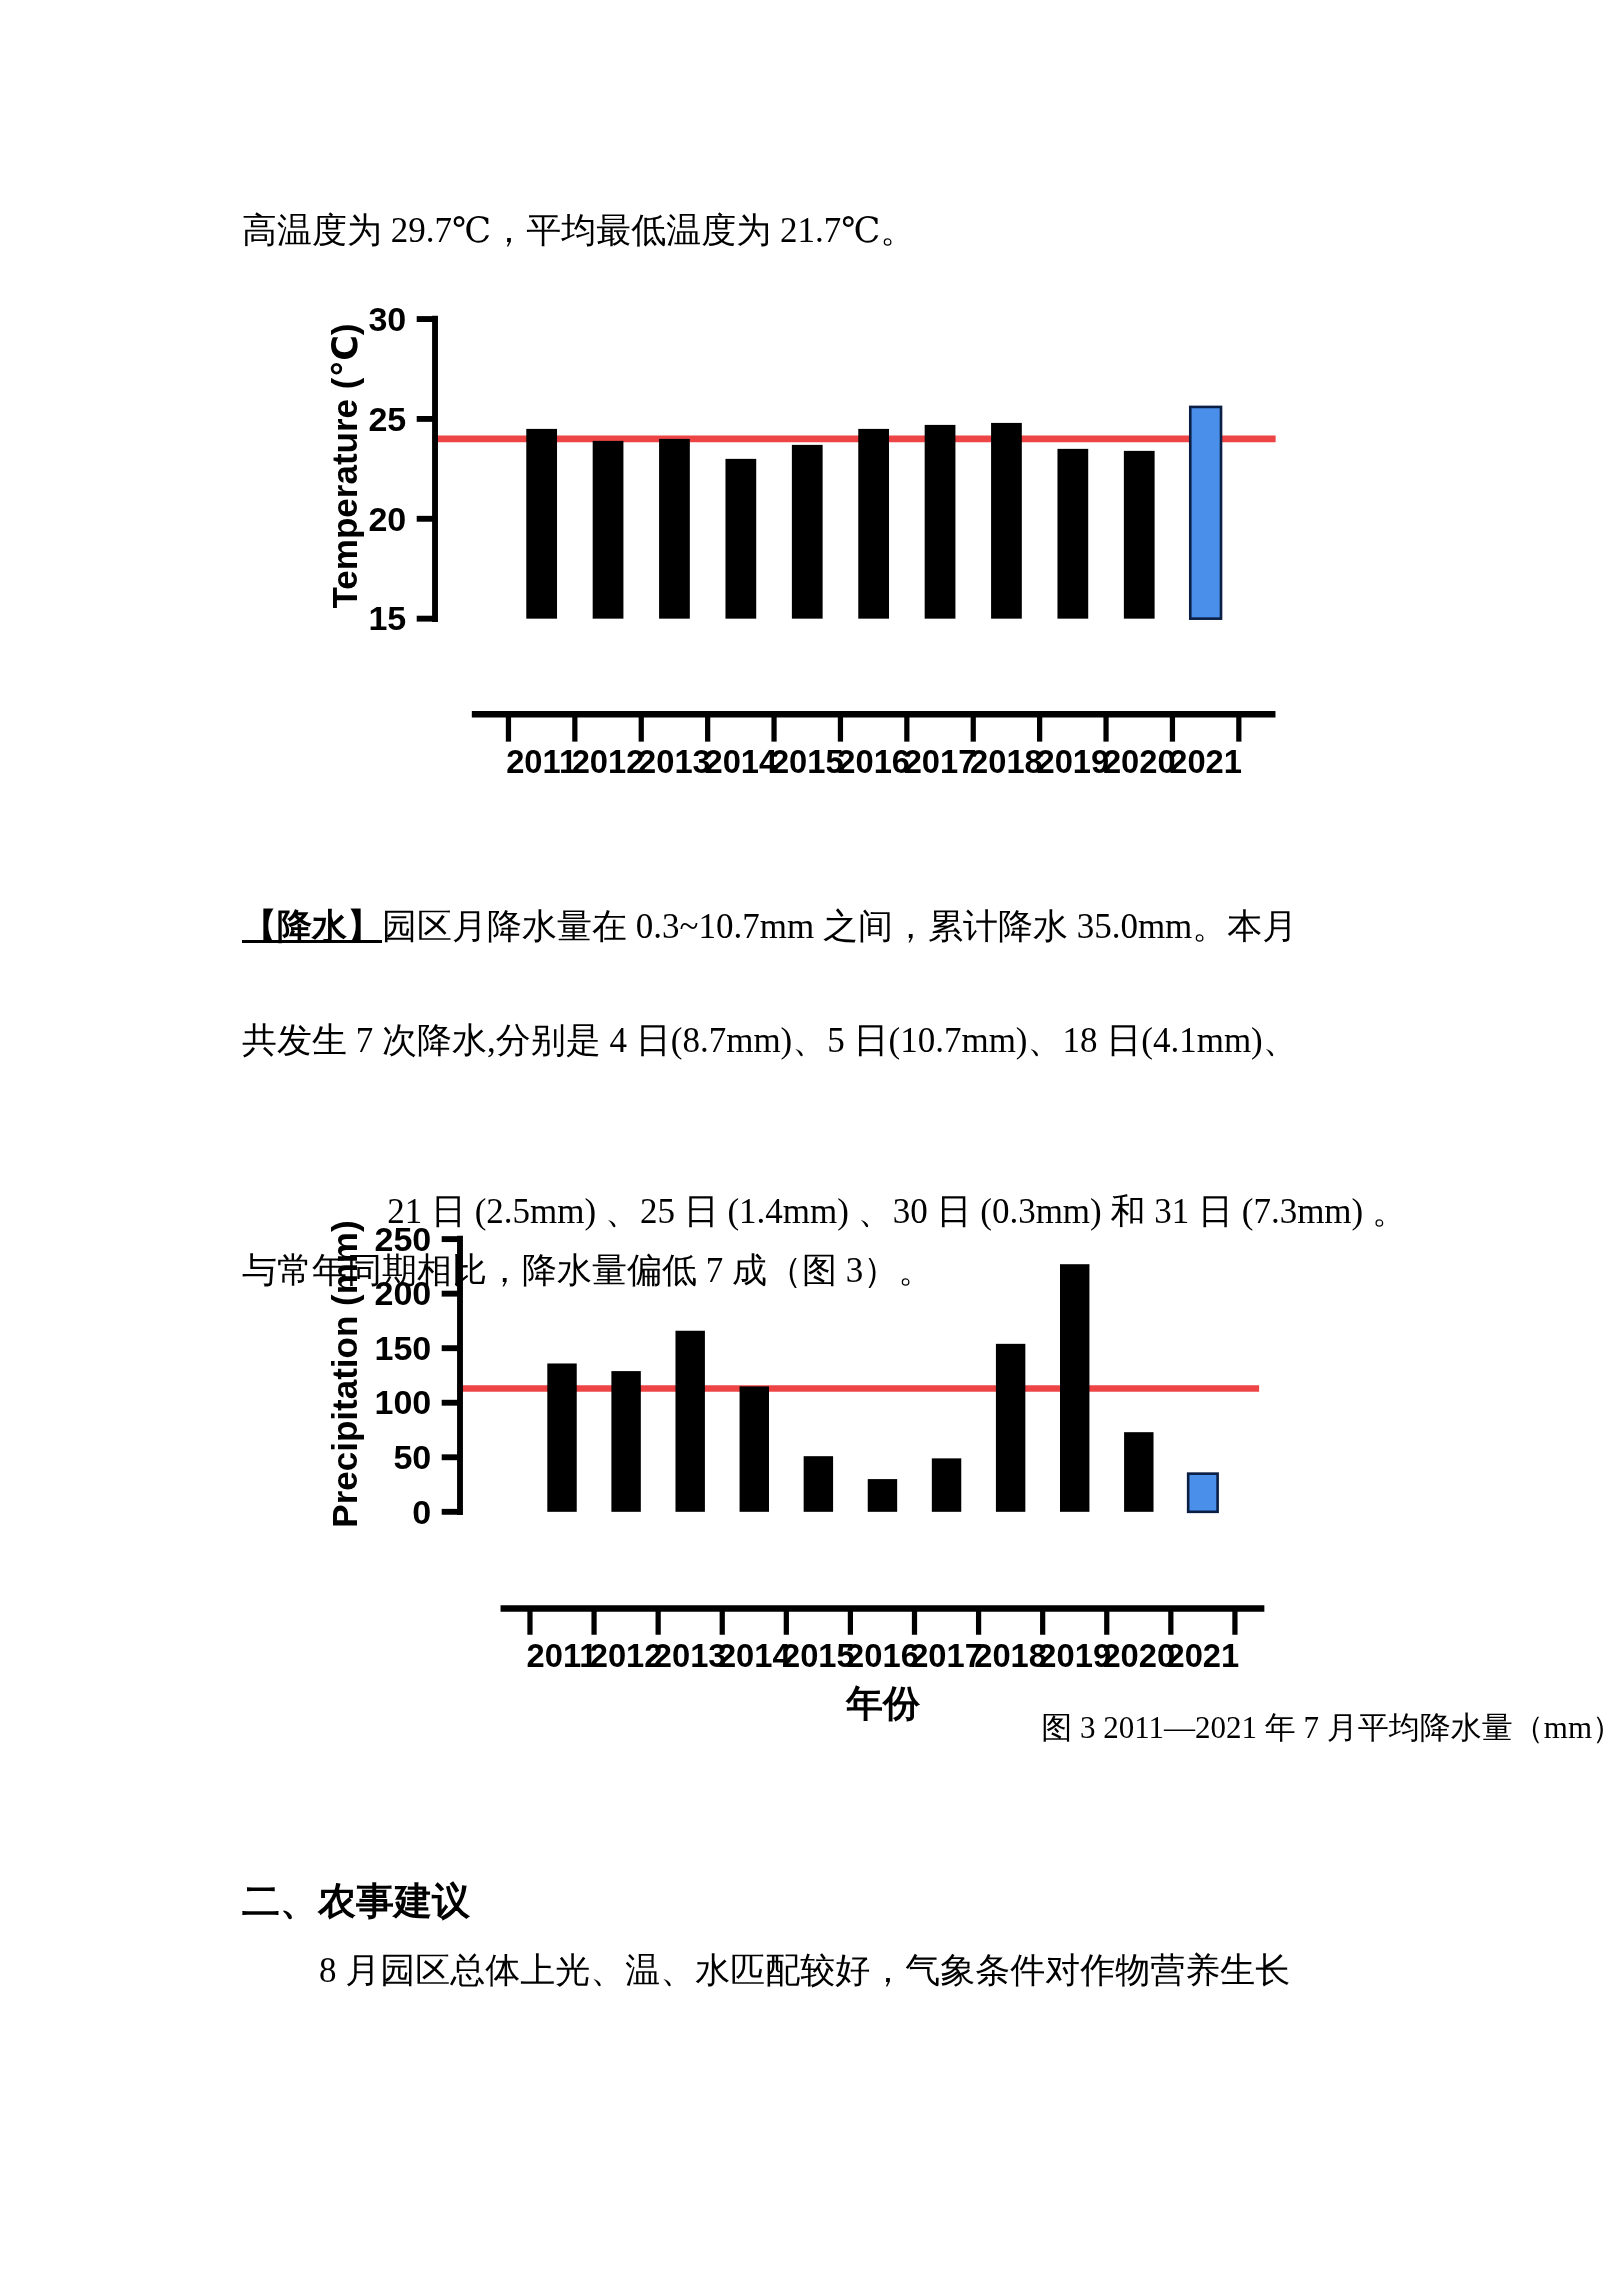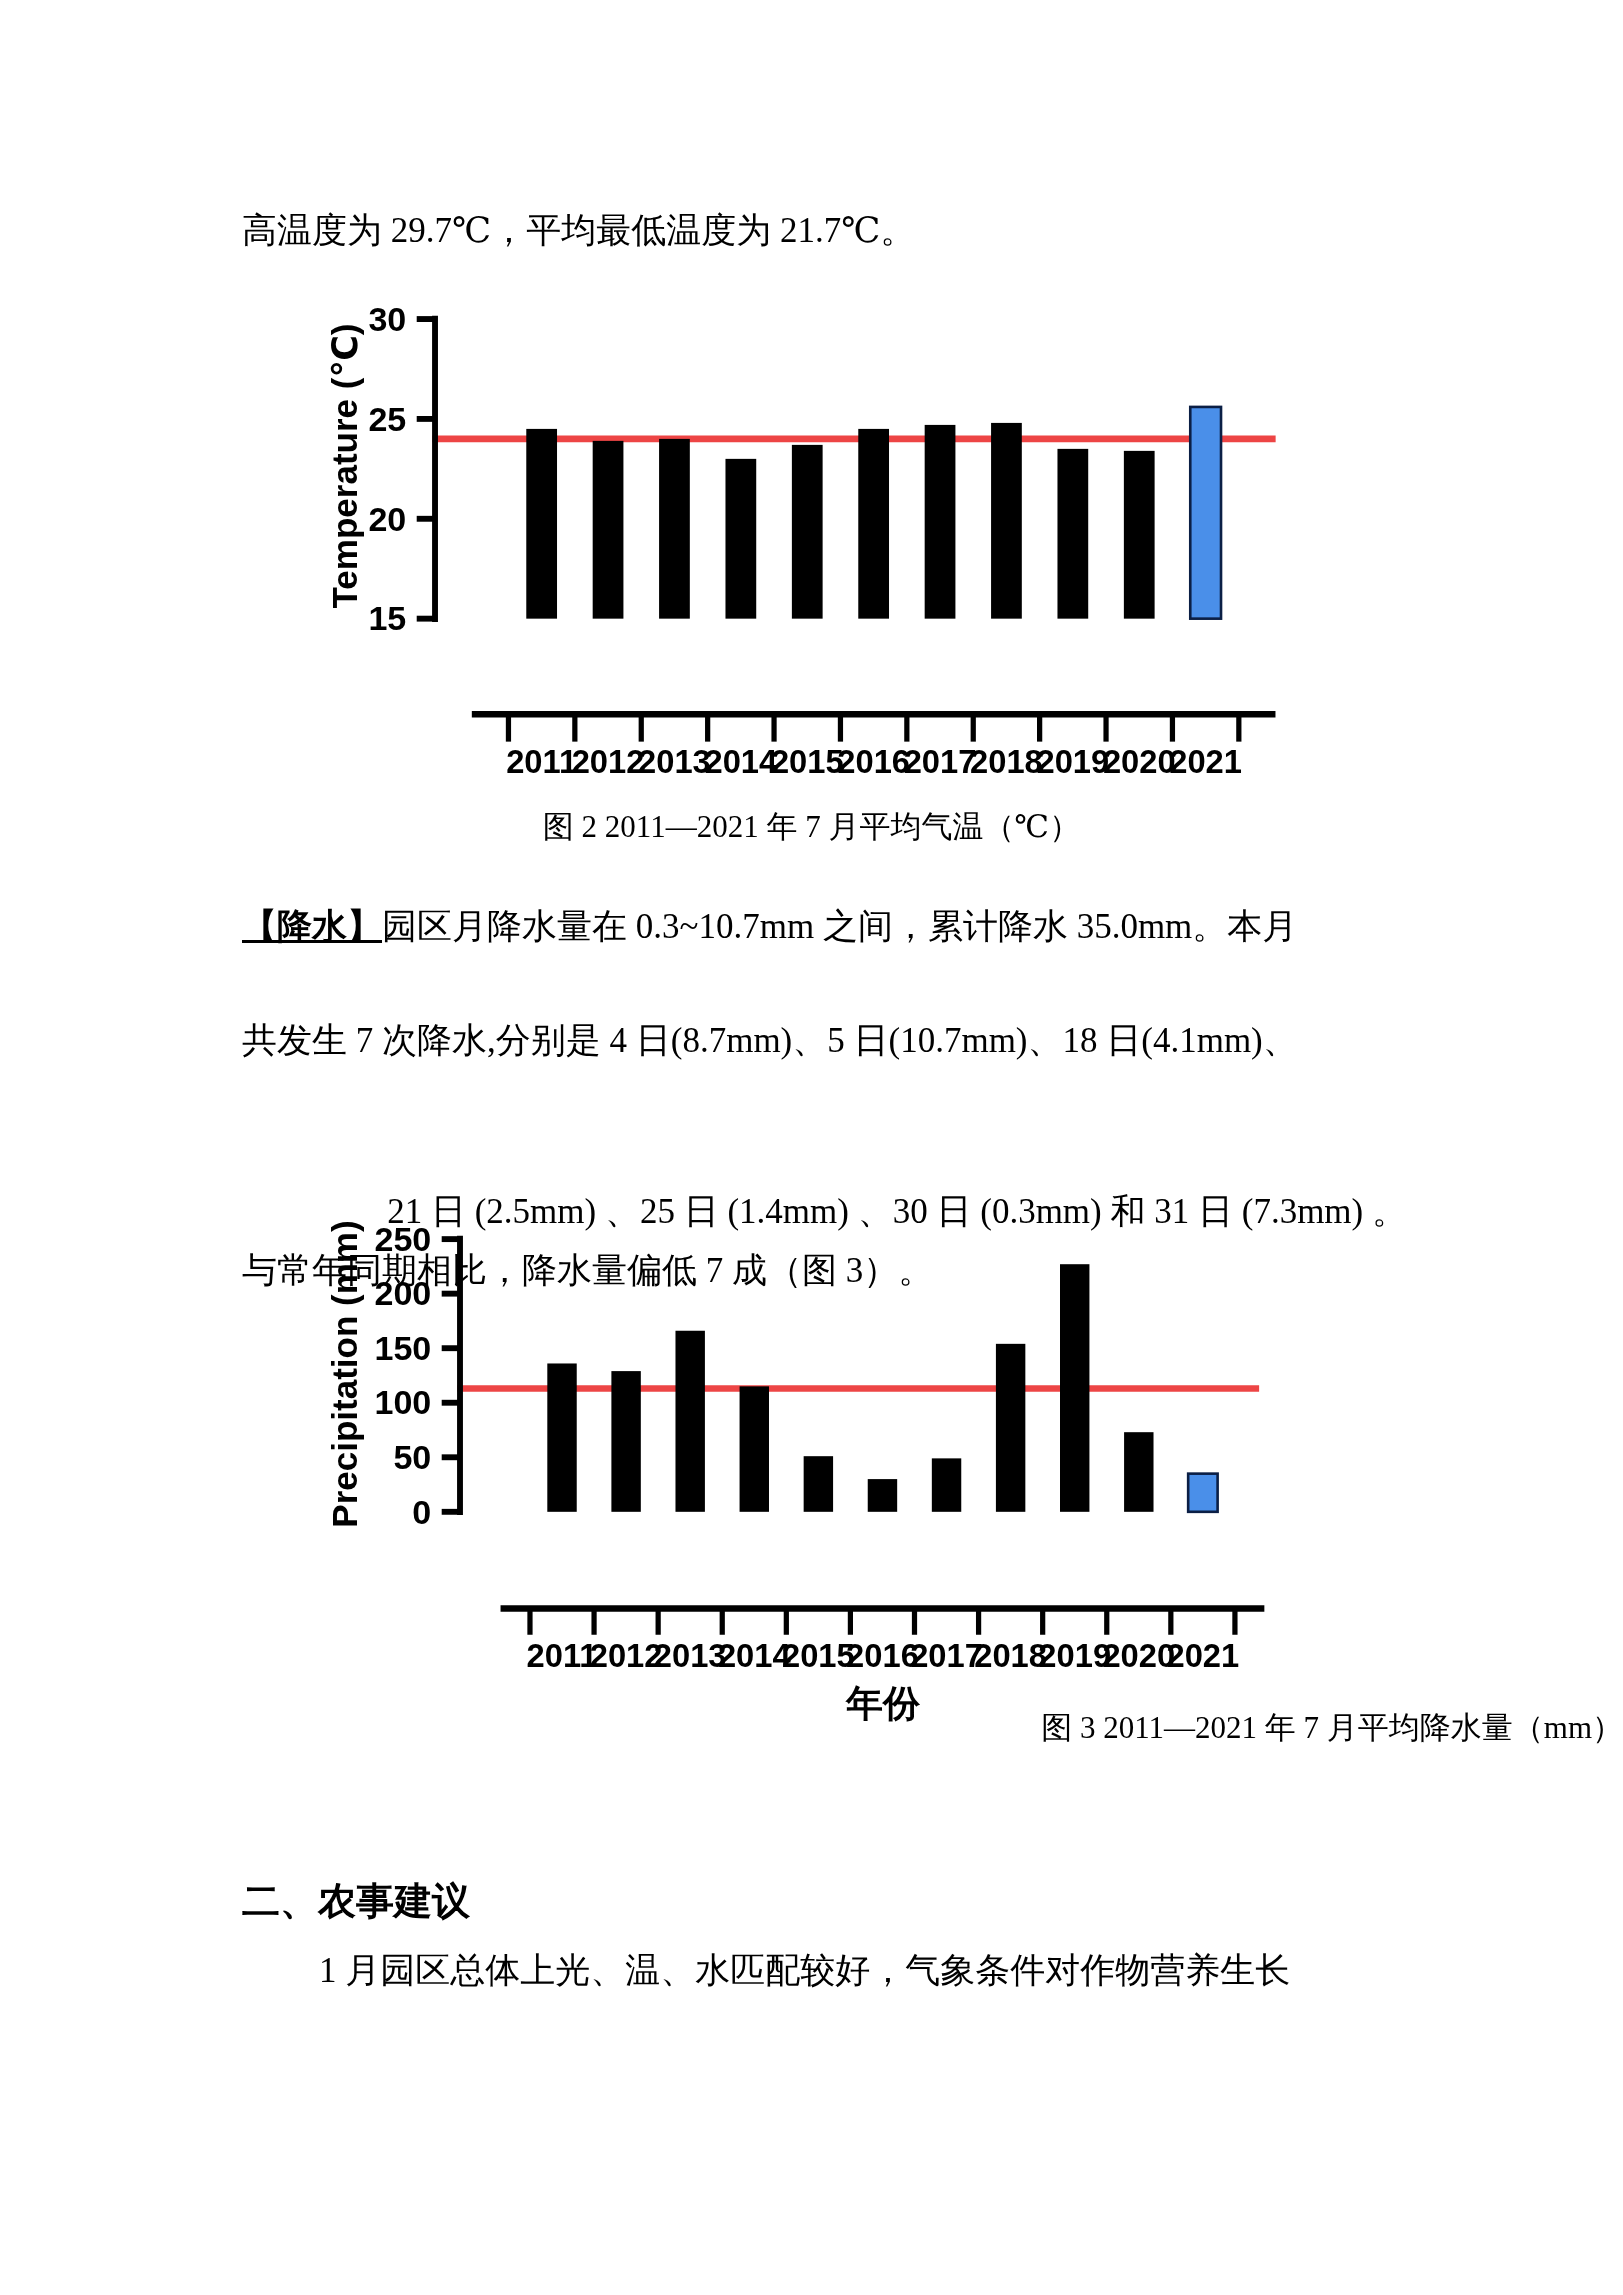--- a/index.html
+++ b/index.html
@@ -74,21 +74,20 @@
       <text x="1031" y="1182" text-anchor="middle" class="cat-label">2013</text>
       <text x="1132.5" y="1182" text-anchor="middle" class="cat-label">2014</text>
       <text x="1234" y="1182" text-anchor="middle" class="cat-label">2015</text>
       <text x="1335.5" y="1182" text-anchor="middle" class="cat-label">2016</text>
       <text x="1437" y="1182" text-anchor="middle" class="cat-label">2017</text>
       <text x="1538.5" y="1182" text-anchor="middle" class="cat-label">2018</text>
       <text x="1640" y="1182" text-anchor="middle" class="cat-label">2019</text>
       <text x="1741.5" y="1182" text-anchor="middle" class="cat-label">2020</text>
       <text x="1843" y="1182" text-anchor="middle" class="cat-label">2021</text>
     </svg>
-  <div class="caption" id="cap-temp">图 2 2011—2021 年 7 月平均气温（℃）</div>
 
   <div class="body-line" id="p2l1">
     <span class="b">【降水】</span><span>园区月降水量在 0.3~10.7mm 之间，累计降水 35.0mm。本月</span>
   </div>
   <div class="body-line" id="p2l2">共发生 7 次降水,分别是 4 日(8.7mm)、5 日(10.7mm)、18 日(4.1mm)、</div>
   <div class="body-line" id="p2l3">21 日 (2.5mm) 、25 日 (1.4mm) 、30 日 (0.3mm) 和 31 日 (7.3mm) 。</div>
   <div class="body-line" id="p2l4">与常年同期相比，降水量偏低 7 成（图 3）。</div>
 
   <div class="ylabel" id="ylab-prec">Precipitation (mm)</div>
   <svg class="chart" id="chart-precipitation" width="1623" height="497" viewBox="0 1850 2481 760">
@@ -139,16 +138,16 @@
       <text x="1447" y="2548" text-anchor="middle" class="cat-label">2017</text>
       <text x="1545" y="2548" text-anchor="middle" class="cat-label">2018</text>
       <text x="1643" y="2548" text-anchor="middle" class="cat-label">2019</text>
       <text x="1741" y="2548" text-anchor="middle" class="cat-label">2020</text>
       <text x="1839" y="2548" text-anchor="middle" class="cat-label">2021</text>
     </svg>
   <div class="xlabel" id="xlab-prec">年份</div>
   <div class="caption" id="cap-prec">图 3 2011—2021 年 7 月平均降水量（mm）</div>
 
   <div class="heading">二、农事建议</div>
-  <div class="body-line" id="p3l1">1 月园区总体上光、温、水匹配较好，气象条件对作物营养生长</div>
+  <div class="body-line" id="p3l1">8 月园区总体上光、温、水匹配较好，气象条件对作物营养生长</div>
 
 </div>
 
 
 </body></html>

